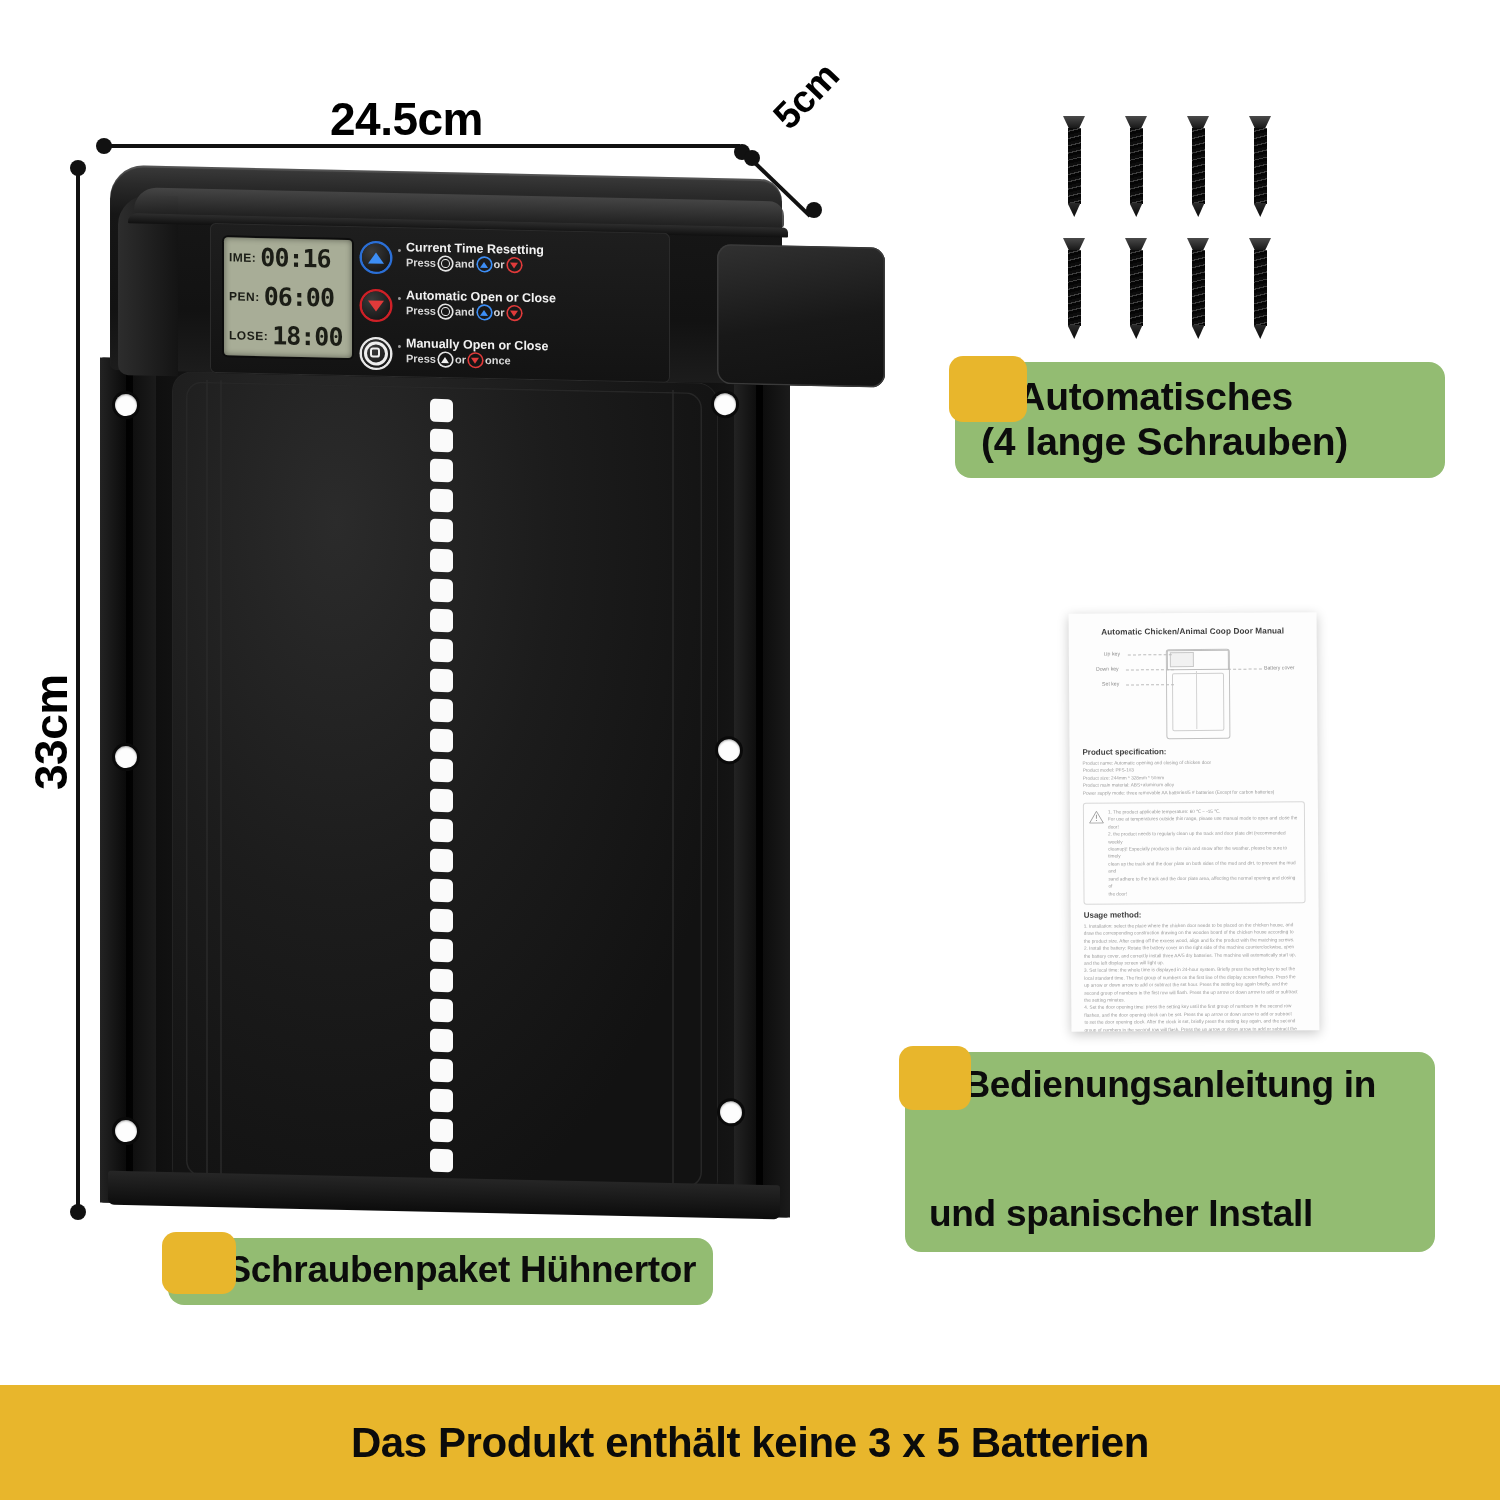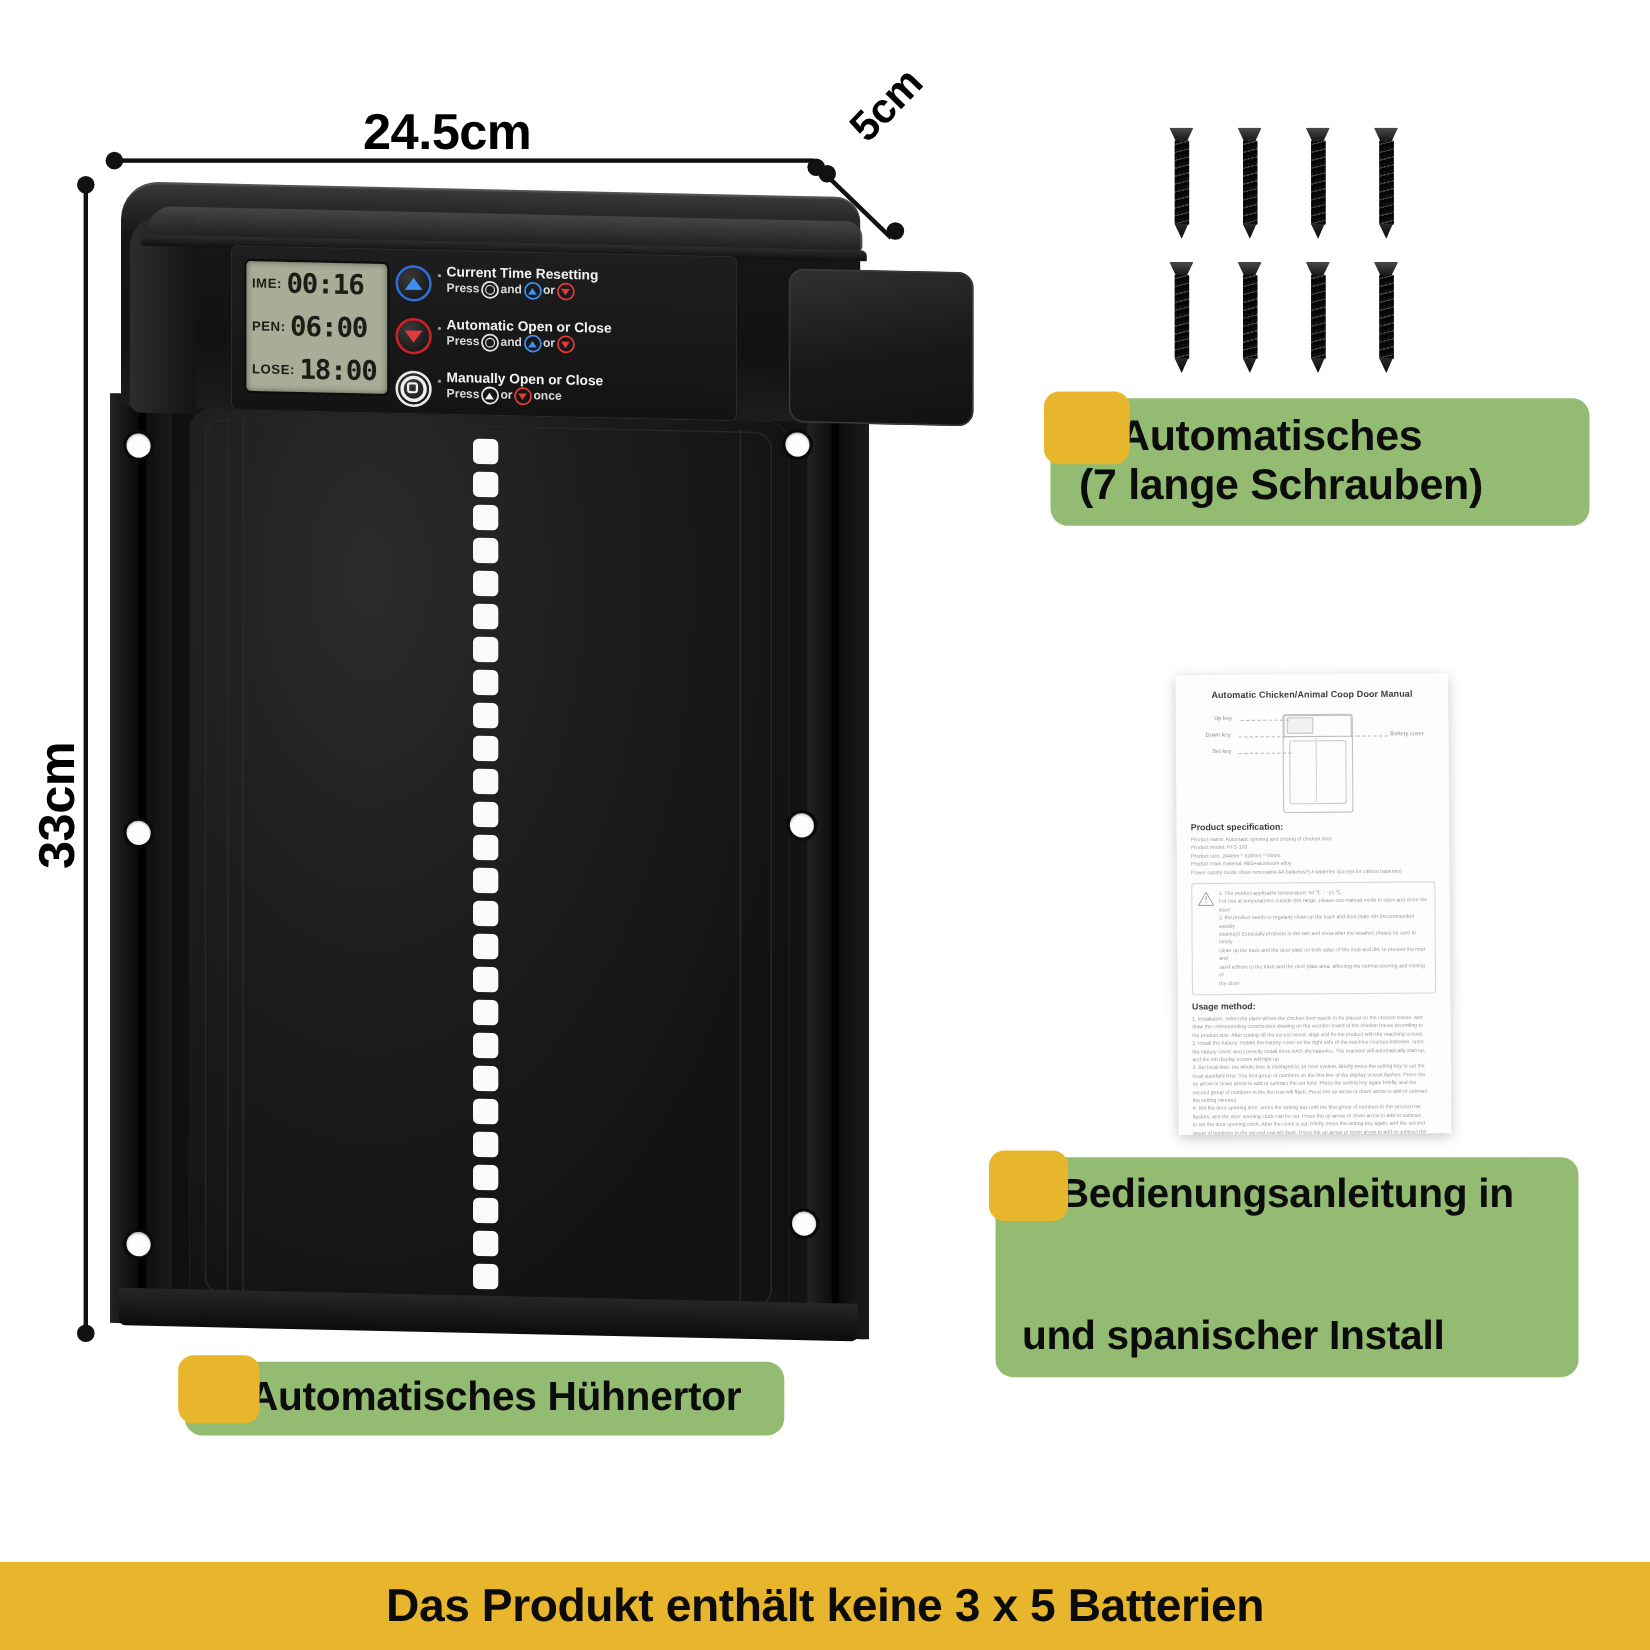--- a/index.html
+++ b/index.html
@@ -252,21 +252,21 @@
   #callout-manual .yellow-chip{left:-6px;top:-6px;width:72px;height:64px;}
   #callout-manual .green{padding:12px 22px 16px 24px;}
 
   #callout-door{left:168px;top:1238px;width:545px;}
   #callout-door .txt{font-size:37px;white-space:nowrap;}
   #callout-door .yellow-chip{left:-6px;top:-6px;width:74px;height:62px;}
   #callout-door .green{padding:11px 24px 13px 24px;}
 
   
   #bottom-banner{
-    position:absolute;left:0;bottom:0;width:1500px;height:80px;
+    position:absolute;left:0;bottom:0;width:1500px;height:115px;
     background:#e8b62c;display:flex;align-items:center;justify-content:center;
   }
   #bottom-banner .bt{
     font-size:42px;font-weight:bold;color:#0b0b0b;letter-spacing:-0.4px;
   }
 </style>
 </head>
 <body>
 
 <div class="stage">
@@ -565,42 +565,42 @@
           <div class="ms-line">group of numbers in the second row will flash. Press the up arrow or down arrow to add or subtract the</div>
         </div>
     </div>
   </div>
 
   <div class="callout" id="callout-screws">
     <div class="yellow-chip"></div>
     <div class="green">
       <div class="txt">
         <span class="num">1*</span><span>Automatisches</span><br>
-        <span>(7 lange Schrauben)</span>
+        <span>(4 lange Schrauben)</span>
       </div>
     </div>
   </div>
 
   <div class="callout" id="callout-manual">
     <div class="yellow-chip"></div>
     <div class="green">
       <div class="txt">
         <span class="num">1*</span><span>Bedienungsanleitung in</span><br>
         <br>
         <br>
         <span>und spanischer Install</span>
       </div>
     </div>
   </div>
 
   <div class="callout" id="callout-door">
     <div class="yellow-chip"></div>
     <div class="green">
       <div class="txt">
-        <span class="num">1*</span><span>Automatisches Hühnertor</span>
+        <span class="num">1*</span><span>Schraubenpaket Hühnertor</span>
       </div>
     </div>
   </div>
 
   <div id="bottom-banner">
     <div class="bt">Das Produkt enthält keine 3 x 5 Batterien</div>
   </div>
 
 </div>
 

